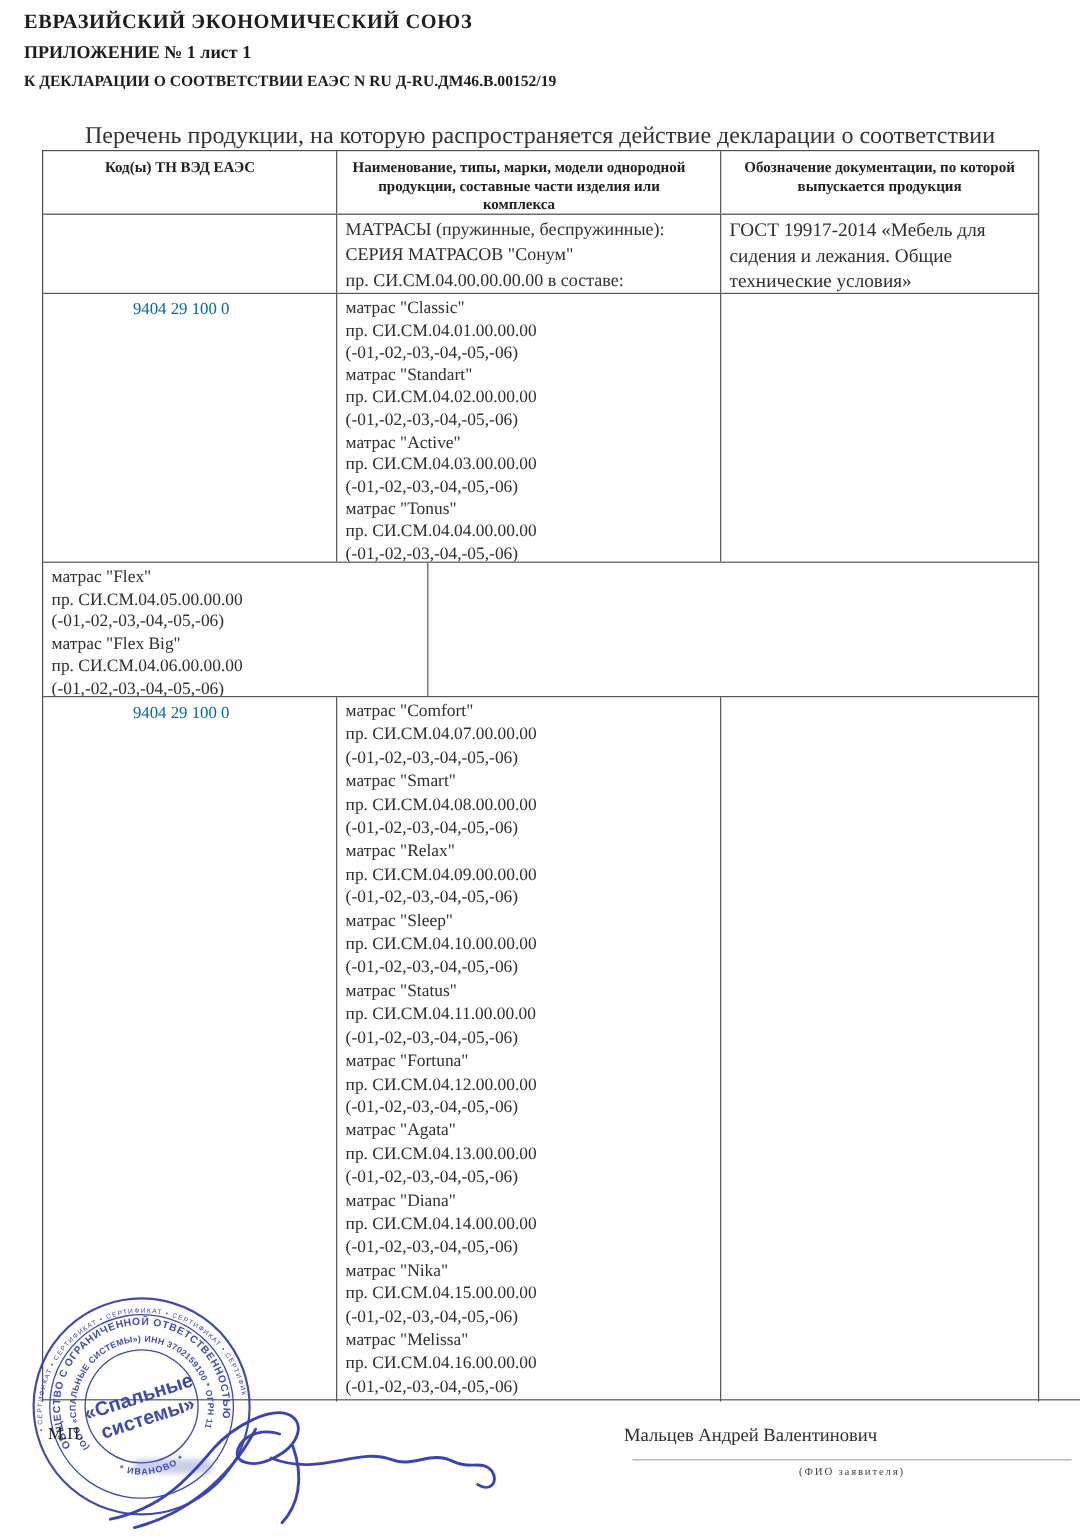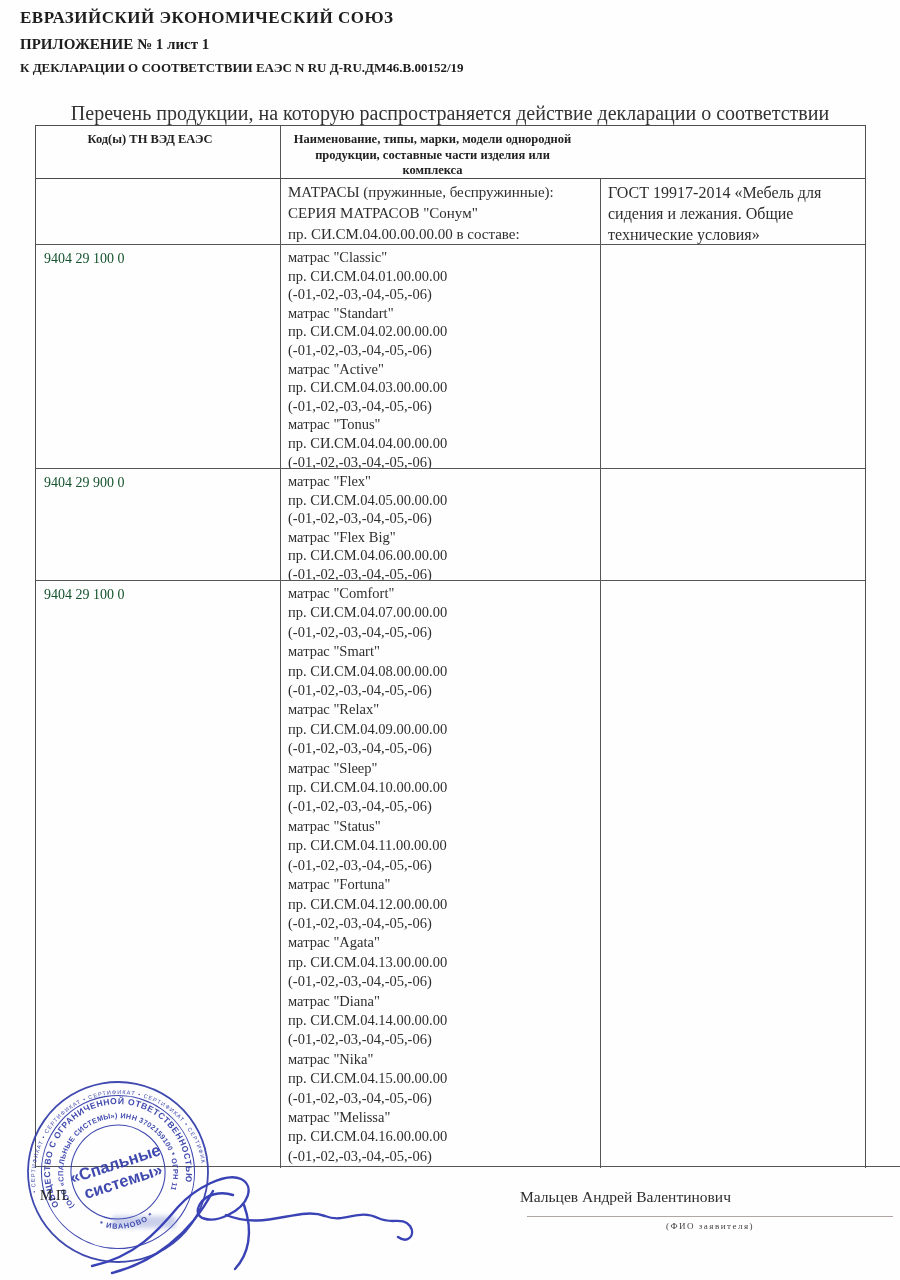--- a/index.html
+++ b/index.html
@@ -20,21 +20,21 @@
   .tr + .tr{border-top:1.2px solid #565656;}
   .tr-rowA{border-top:1.8px solid #4a4a4a !important;}
   .td{box-sizing:border-box;overflow:hidden;}
   .c1{width:228px;}
   .c2{width:304px;}
   .c3{flex:1;}
   .td + .td{border-left:1.2px solid #565656;}
   .th{font-weight:bold;font-size:12.5px;line-height:15.5px;text-align:center;
     padding:6px 10px 0 10px;color:#222;}
   .cell-lines{white-space:pre-line;font-size:14.5px;padding:3px 6px 0 7px;color:#2e2e2e;}
-  .code-cell{font-size:14px;padding:6px 6px 0 8px;color:#14532d;}
+  .code-cell{font-size:14px;padding:6px 6px 0 8px;color:#0369a1;text-align:center;}
   .rowA-h{height:66px;} .rowB-h{height:224px;} .rowC-h{height:112px;} .rowD-h{height:588px;}
   .hdr-h{height:52px;}
   .rowA-lines{line-height:21px;font-size:15px;}
   .rowB-lines{line-height:18.6px;}
   .rowC-lines{line-height:18.6px;}
   .rowD-lines{line-height:19.4px;}
   .gost-lines{line-height:21px;font-size:16px;}
   .bottom-rule{position:absolute;left:35px;right:0;top:1166px;border-top:1.6px solid #565656;}
   
   .mp{position:absolute;left:40px;top:1188px;font-size:14px;color:#222;z-index:5;}
@@ -54,20 +54,21 @@
 
 <div class="hdr hdr1">ЕВРАЗИЙСКИЙ ЭКОНОМИЧЕСКИЙ СОЮЗ</div>
 <div class="hdr hdr2">ПРИЛОЖЕНИЕ № 1 лист 1</div>
 <div class="hdr hdr3">К ДЕКЛАРАЦИИ О СООТВЕТСТВИИ ЕАЭС N RU Д-RU.ДМ46.В.00152/19</div>
 <div class="subtitle">Перечень продукции, на которую распространяется действие декларации о соответствии</div>
 
 <div class="tbl">
   <div class="tr hdr-h">
     <div class="td c1 th">Код(ы) ТН ВЭД ЕАЭС</div>
     <div class="td c2 th">Наименование, типы, марки, модели однородной продукции, составные части изделия или комплекса</div>
+    <div class="td c3 th">Обозначение документации, по которой выпускается продукция</div>
   </div>
   <div class="tr tr-rowA rowA-h">
     <div class="td c1 code-cell"></div>
     <div class="td c2 cell-lines rowA-lines">МАТРАСЫ (пружинные, беспружинные):
 СЕРИЯ МАТРАСОВ "Сонум"
 пр. СИ.СМ.04.00.00.00.00 в составе:</div>
     <div class="td c3 cell-lines gost-lines">ГОСТ 19917-2014 «Мебель для сидения и лежания. Общие технические условия»</div>
   </div>
   <div class="tr rowB-h">
     <div class="td c1 code-cell">9404 29 100 0</div>
@@ -79,21 +80,20 @@
 (-01,-02,-03,-04,-05,-06)
 матрас "Active"
 пр. СИ.СМ.04.03.00.00.00
 (-01,-02,-03,-04,-05,-06)
 матрас "Tonus"
 пр. СИ.СМ.04.04.00.00.00
 (-01,-02,-03,-04,-05,-06)</div>
     <div class="td c3 cell-lines"></div>
   </div>
   <div class="tr rowC-h">
-    <div class="td c1 code-cell">9404 29 900 0</div>
     <div class="td c2 cell-lines rowC-lines">матрас "Flex"
 пр. СИ.СМ.04.05.00.00.00
 (-01,-02,-03,-04,-05,-06)
 матрас "Flex Big"
 пр. СИ.СМ.04.06.00.00.00
 (-01,-02,-03,-04,-05,-06)</div>
     <div class="td c3 cell-lines"></div>
   </div>
   <div class="tr rowD-h">
     <div class="td c1 code-cell">9404 29 100 0</div>

